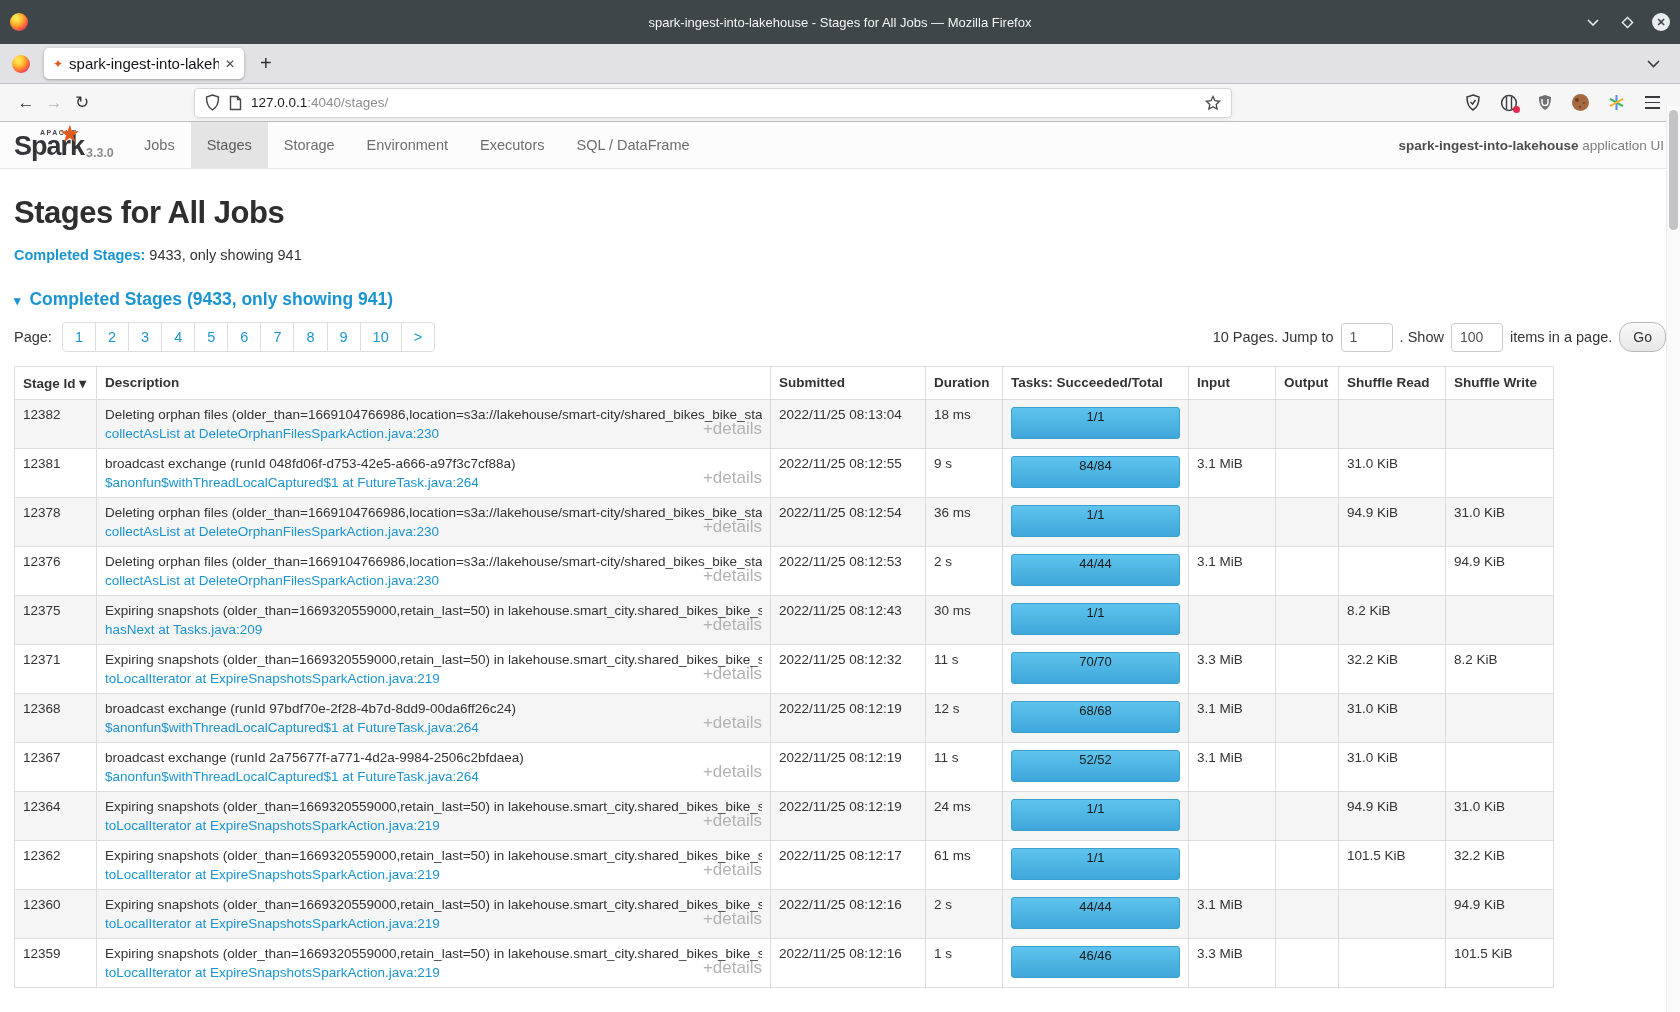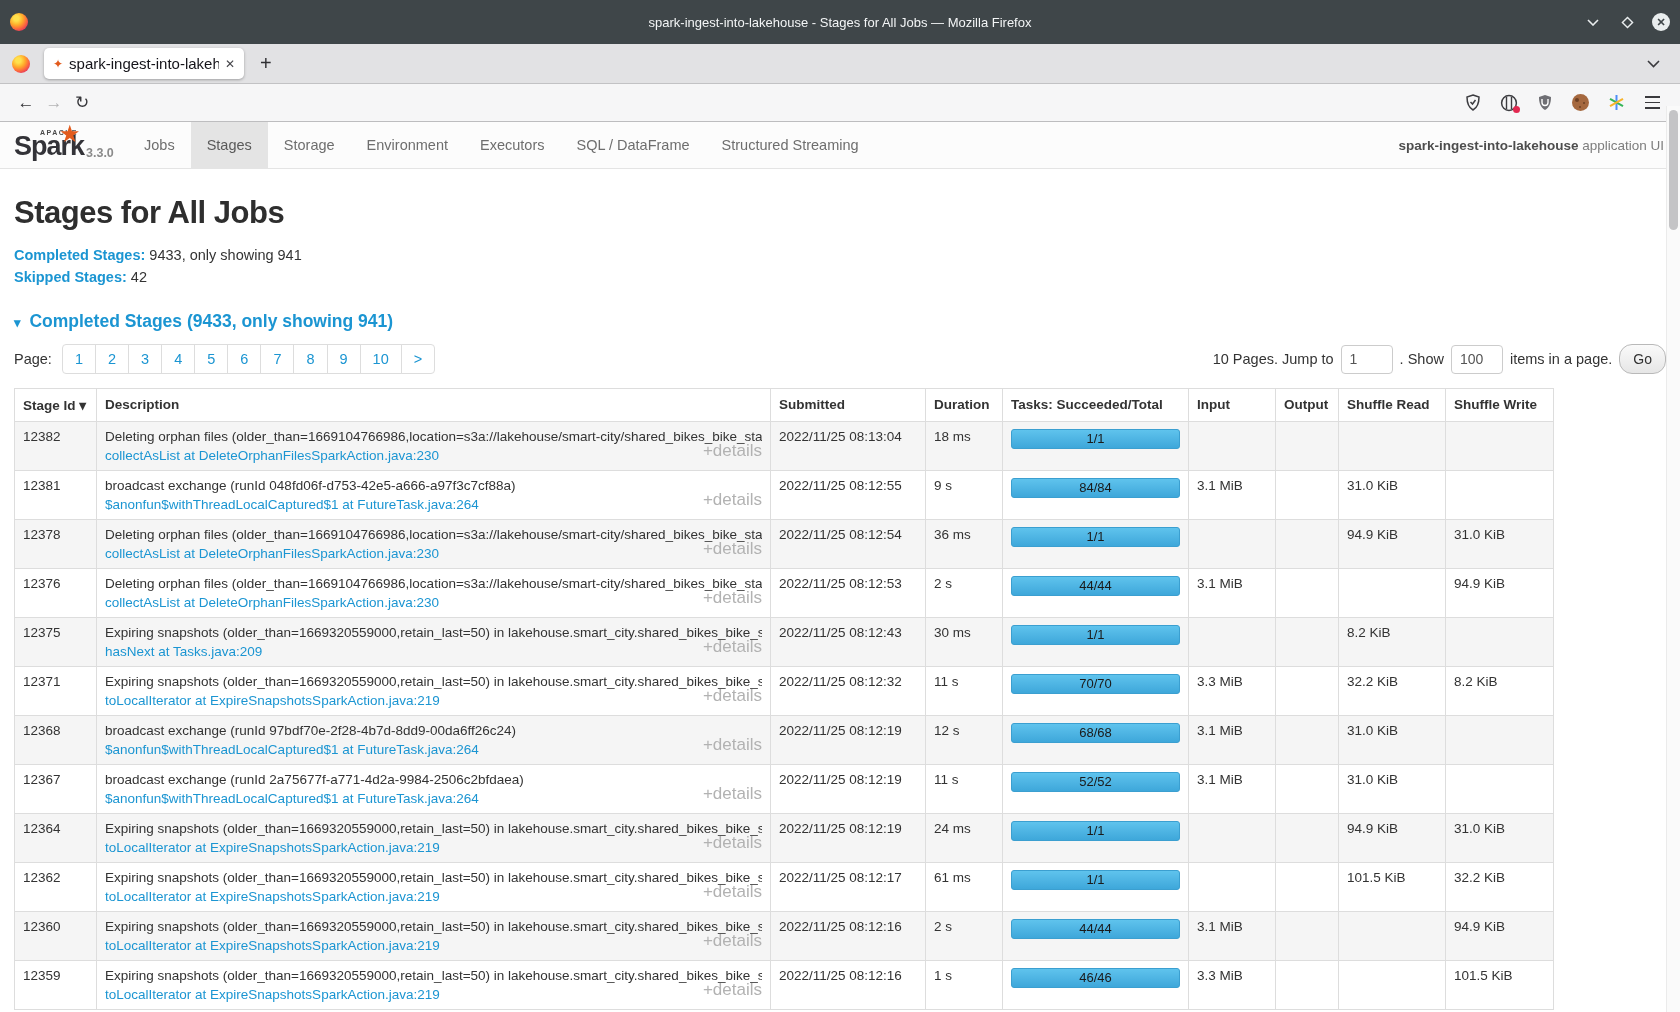--- a/index.html
+++ b/index.html
@@ -83,21 +83,21 @@
 
   
   table.stages { border-collapse:collapse; table-layout:fixed; width:1539px; font-size:13.5px; color:#333; }
   .stages th, .stages td { border:1px solid #ddd; text-align:left; vertical-align:top; padding:7px 8px; }
   .stages th { font-weight:bold; padding:8px; }
   .stages tbody tr:nth-child(odd) { background:#f5f5f5; }
   .desc-cell { position:relative; }
   .d1 { white-space:nowrap; overflow:hidden; margin-bottom:4px; }
   .d2 a { color:var(--link_blue); text-decoration:none; }
   .details { position:absolute; right:8px; bottom:9px; color:#b2b2b2; font-size:17px; cursor:pointer; }
-  .progress { height:20px; border-radius:3px; border:1px solid var(--progress_border); text-align:center; line-height:18px;
+  .progress { height:32px; border-radius:3px; border:1px solid var(--progress_border); text-align:center; line-height:18px;
               font-size:13px; color:#1a1a1a;
               background:linear-gradient(var(--progress_blue_top), var(--progress_blue_bottom)); }
 
   
   .scrollbar { position:fixed; top:106px; right:0; width:14px; bottom:0; background:#fafafa; border-left:1px solid #ebebeb; }
   .scroll-thumb { position:absolute; top:4px; left:2px; width:9px; height:120px; border-radius:5px; background:#c4c4c6; }
 
   svg.icon { display:block; }
 </style>
 </head>
@@ -134,20 +134,41 @@
         <polyline points="1,2 6.5,7.5 12,2" fill="none" stroke="#3a3a3e" stroke-width="1.6"></polyline>
       </svg>
   </span>
 </div>
 
 <div class="toolbar">
   <span class="tb-btn">←</span>
   <span class="tb-btn disabled">→</span>
   <span class="tb-btn">↻</span>
 
+  <div class="urlbar">
+    <span>
+      <svg class="icon" width="15" height="17" viewBox="0 0 15 17">
+          <path d="M7.5 1 L13.5 3 C13.5 9 12 13.5 7.5 16 C3 13.5 1.5 9 1.5 3 Z" fill="none" stroke="#45454a" stroke-width="1.4"></path>
+        </svg>
+    </span>
+    <span>
+      <svg class="icon" width="13" height="16" viewBox="0 0 13 16">
+          <path d="M1.5 1.5 h7 l3 3 v10 h-10 Z" fill="none" stroke="#45454a" stroke-width="1.4"></path>
+          <path d="M8.5 1.5 v3 h3" fill="none" stroke="#45454a" stroke-width="1.4"></path>
+        </svg>
+    </span>
+    <span class="url-text">
+      <span class="url-host">127.0.0.1</span><span class="url-rest">:4040/stages/</span>
+    </span>
+    <span class="url-star">
+      <svg class="icon" width="16" height="16" viewBox="0 0 16 16">
+          <path d="M8 1.5 l2 4.2 4.6 .6 -3.4 3.2 .9 4.6 L8 11.8 3.9 14.1 l.9-4.6 L1.4 6.3 6 5.7 Z" fill="none" stroke="#45454a" stroke-width="1.3"></path>
+        </svg>
+    </span>
+  </div>
 
   <div class="ext-icons">
     <span class="ext">
       <svg class="icon" width="16" height="17" viewBox="0 0 15 17">
           <path d="M7.5 1 L13.5 3 C13.5 9 12 13.5 7.5 16 C3 13.5 1.5 9 1.5 3 Z" fill="none" stroke="#3c3c40" stroke-width="1.5"></path>
           <polyline points="5,8 7,10 10,6" fill="none" stroke="#3c3c40" stroke-width="1.5"></polyline>
         </svg>
     </span>
     <span class="ext">
       <svg class="icon" width="18" height="18" viewBox="0 0 18 18">
@@ -188,36 +209,32 @@
     <span class="spark-star">★</span>
     <span class="spark-ver">3.3.0</span>
   </div>
   <div class="nav-items">
       <div class="nav-item">Jobs</div>
       <div class="nav-item active">Stages</div>
       <div class="nav-item">Storage</div>
       <div class="nav-item">Environment</div>
       <div class="nav-item">Executors</div>
       <div class="nav-item">SQL / DataFrame</div>
-      <div class="nav-item">Structured Streaming</div>
     </div>
   <div class="app-label">
     <b>spark-ingest-into-lakehouse</b><span> application UI</span>
   </div>
 </div>
 
 <div class="content">
   <h2 class="page-title">Stages for All Jobs</h2>
 
   <div class="summary">
     <div class="summary-line">
       <a class="blue-label">Completed Stages:</a><span> 9433, only showing 941</span>
-    </div>
-    <div class="summary-line">
-      <a class="blue-label">Skipped Stages:</a><span> 42</span>
     </div>
   </div>
 
   <div class="section-head">
     <span class="arrow">▾</span>
     <span>Completed Stages (9433, only showing 941)</span>
   </div>
 
   <div class="pagerow">
     <div class="pg-left">

